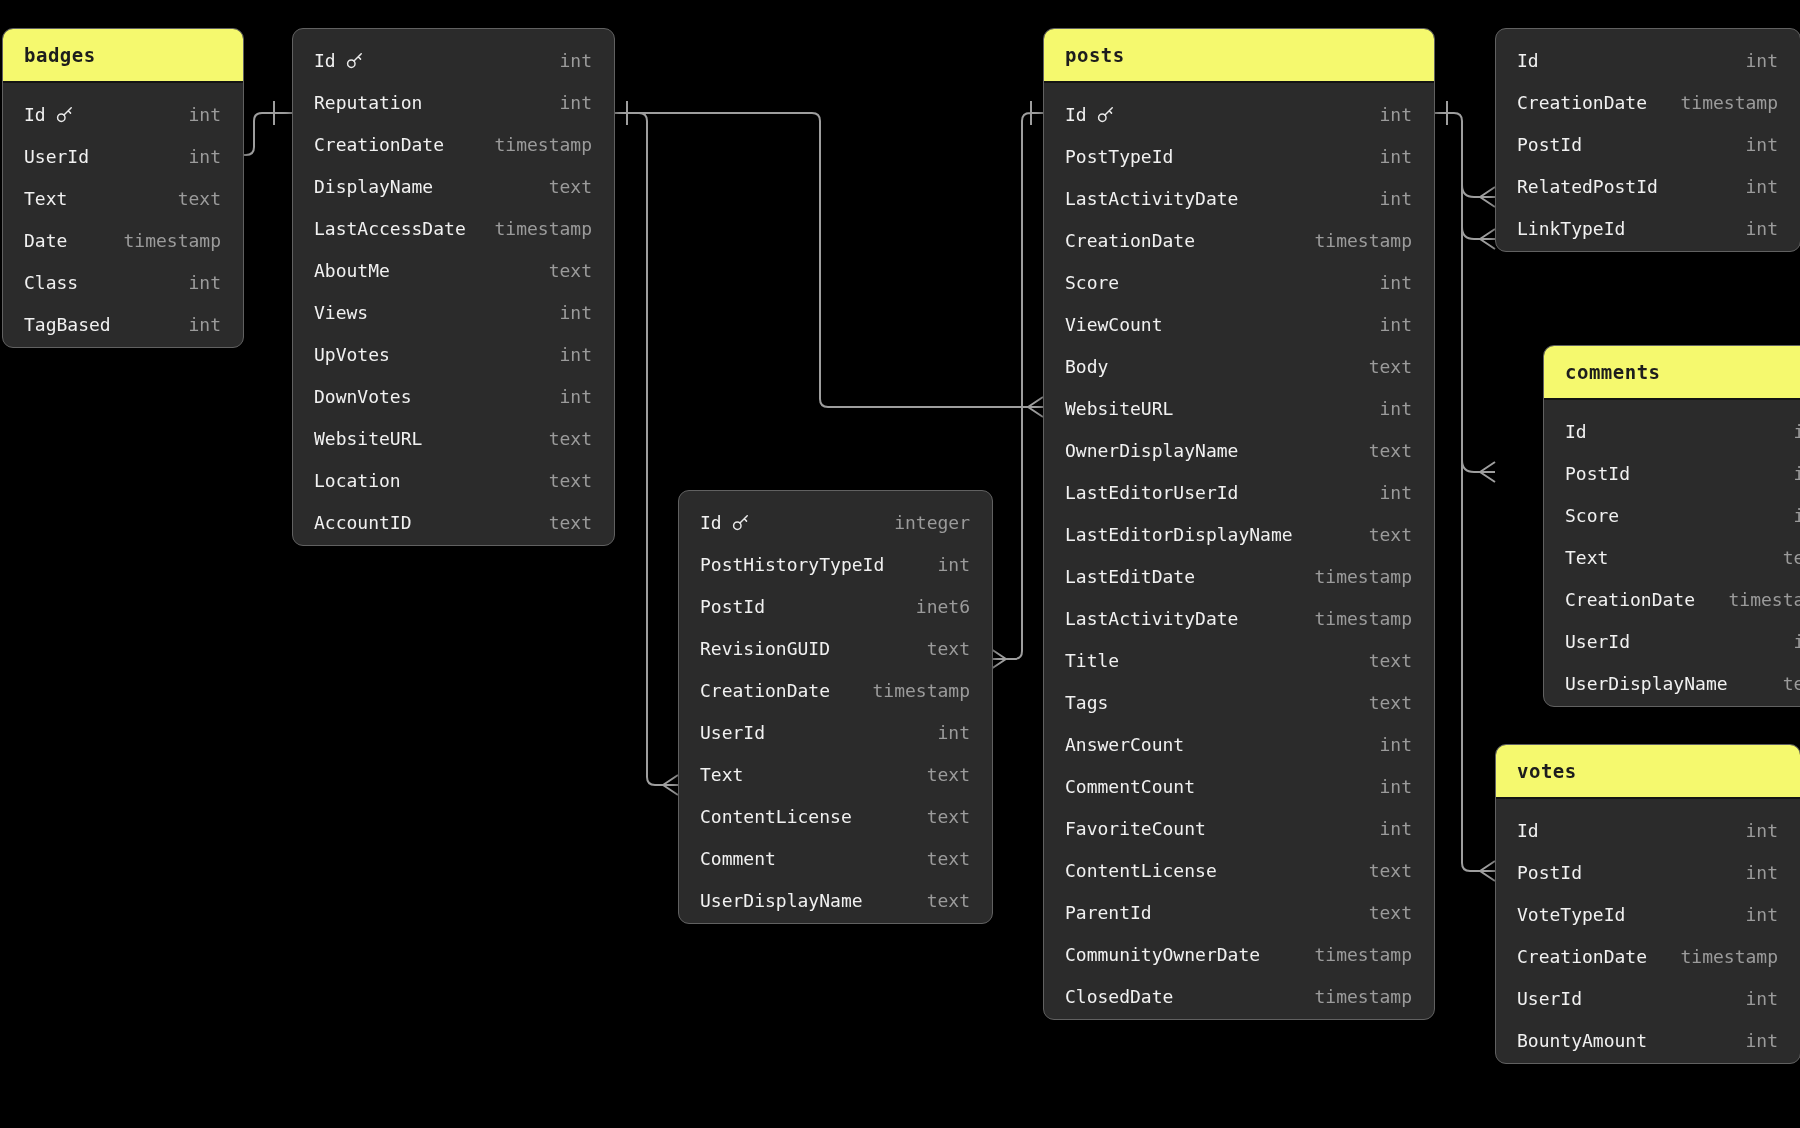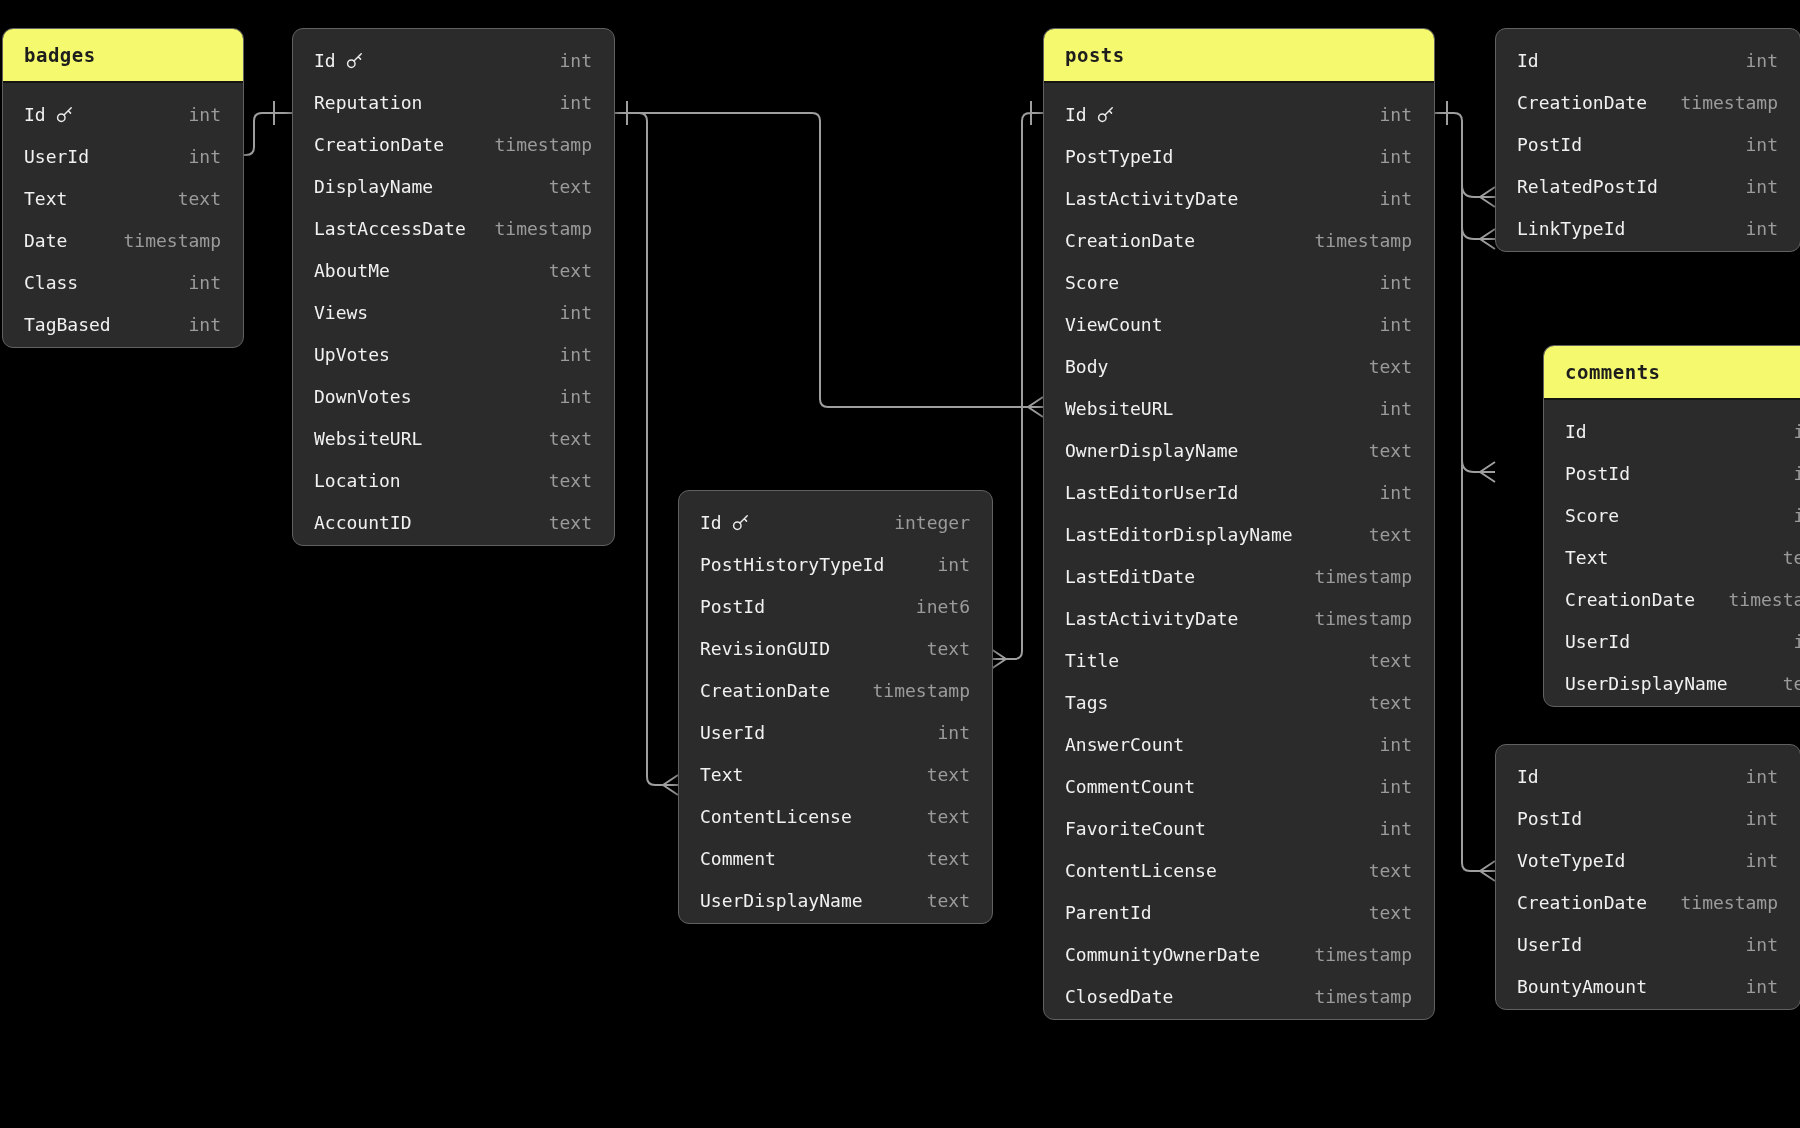--- a/index.html
+++ b/index.html
@@ -455,20 +455,23 @@
         </div>
         <div class="field-row">
           <span class="field-name">
             <span>UserDisplayName</span>
           </span>
           <span class="field-type">text</span>
         </div>
       </div>
     </div>
     <div class="table" style="left: 1495px; top: 744px; width: 304px;">
+      <div class="table-header">
+        <span class="table-title">votes</span>
+      </div>
       <div class="table-body">
         <div class="field-row">
           <span class="field-name">
             <span>Id</span>
           </span>
           <span class="field-type">int</span>
         </div>
         <div class="field-row">
           <span class="field-name">
             <span>PostId</span>

